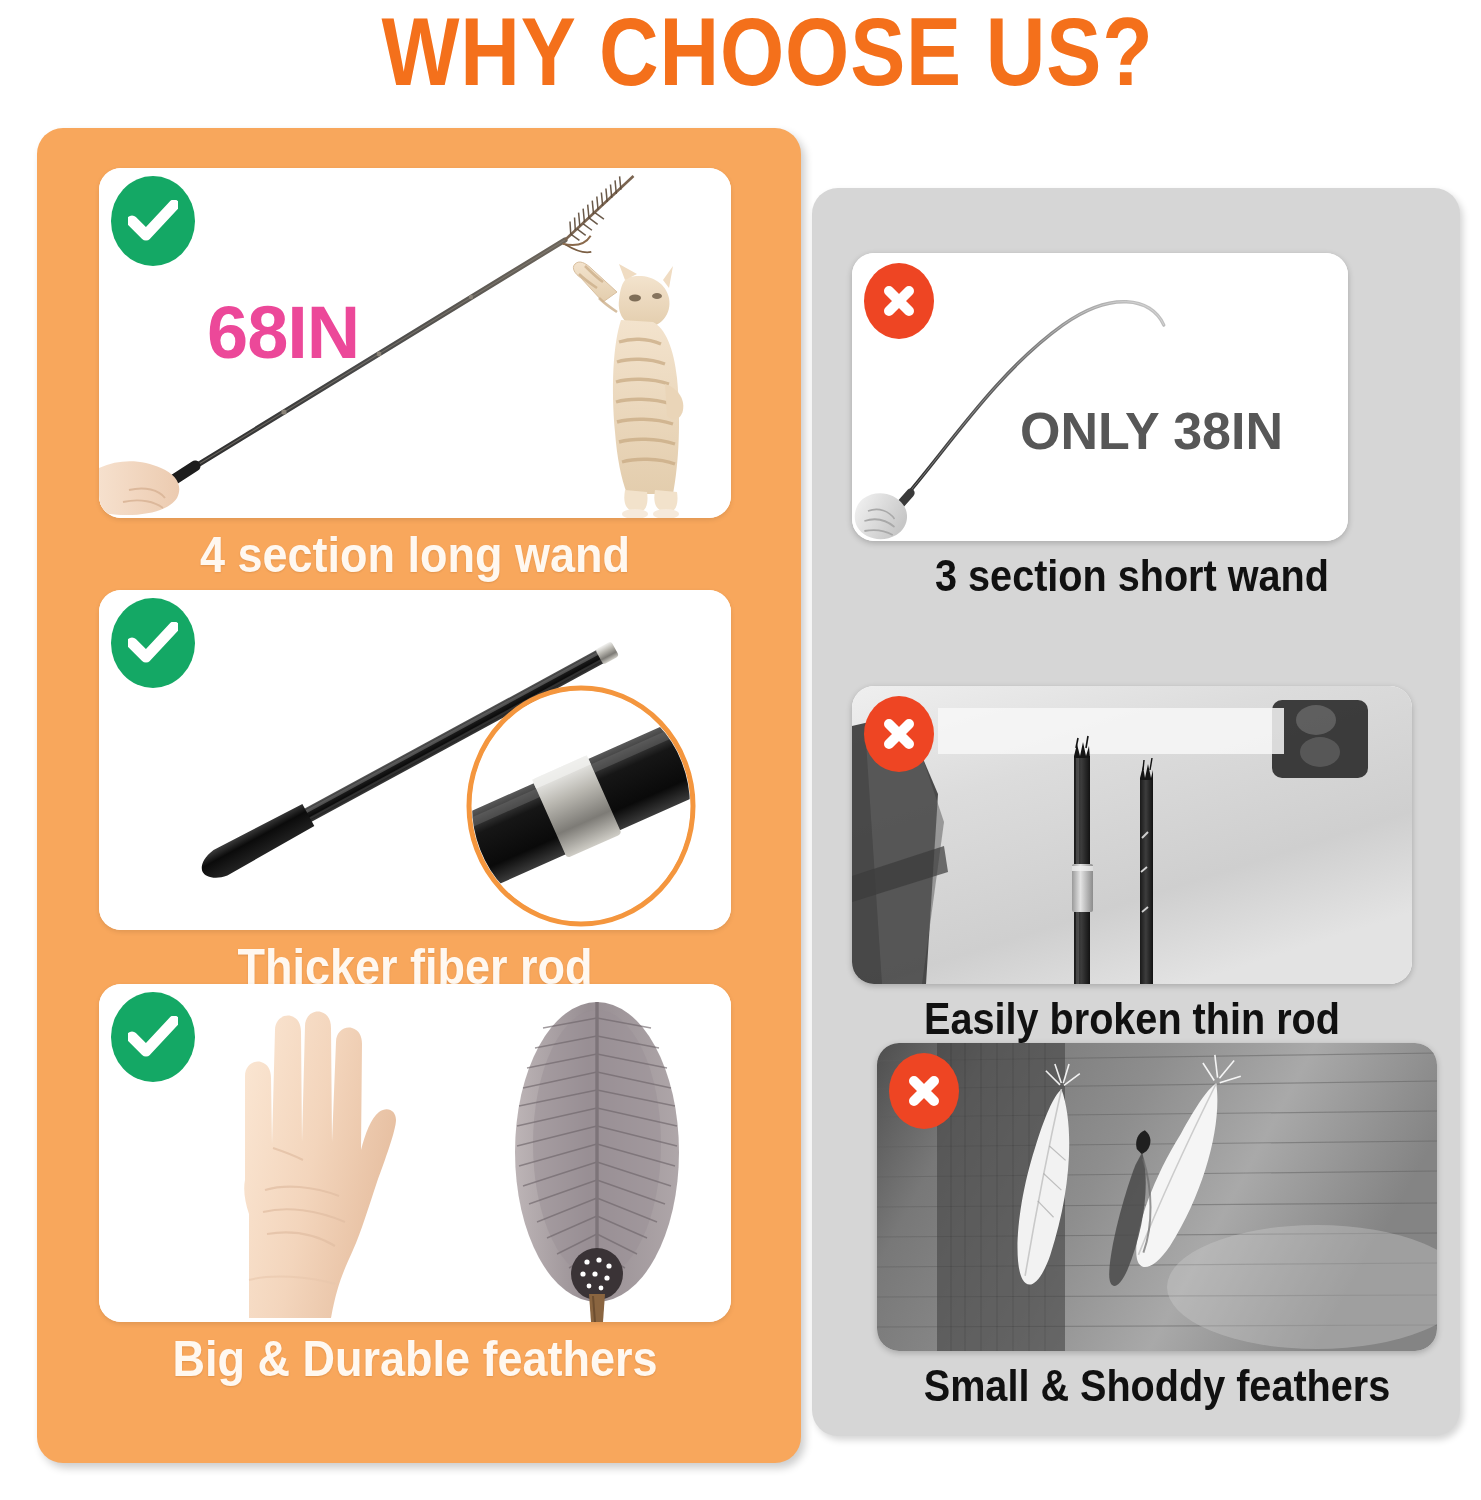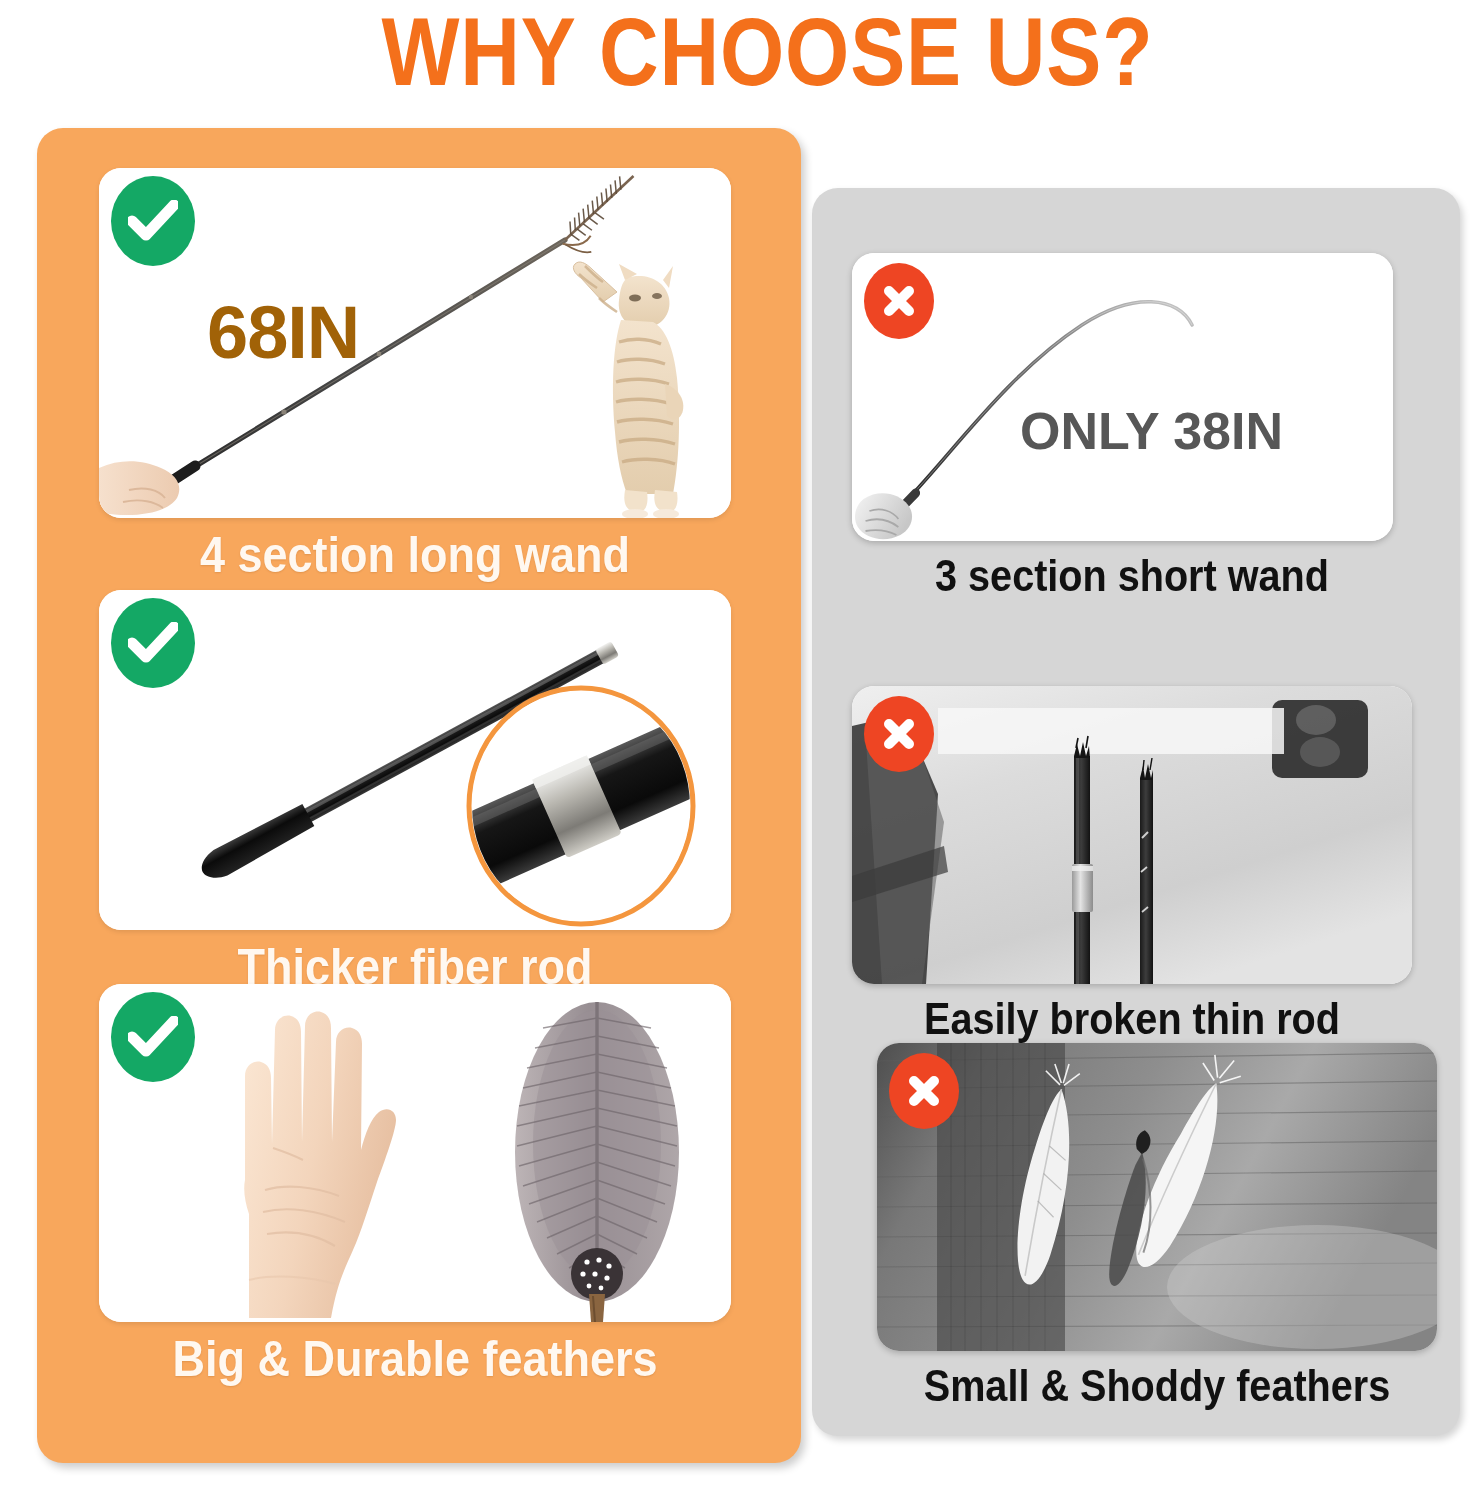--- a/index.html
+++ b/index.html
@@ -109,21 +109,21 @@
     color: #111111;
     font-size: 44px;
   }
 
   
   .len-good {
     position: absolute;
     font-family: "Liberation Sans", sans-serif;
     font-weight: bold;
     font-size: 74px;
-    color: #a16207;
+    color: #ec4899;
     letter-spacing: -1px;
   }
   .len-bad {
     position: absolute;
     font-family: "Liberation Sans", sans-serif;
     font-weight: bold;
     font-size: 52px;
     color: #575757;
     letter-spacing: 0px;
   }
@@ -410,21 +410,21 @@
       <div class="badge badge-ok">
         <svg width="50" height="42" viewBox="0 0 50 42" aria-hidden="true">
           <path d="M4 21 L18 35 L46 5" stroke="#ffffff" stroke-width="11" stroke-linecap="round" stroke-linejoin="round" fill="none"></path>
         </svg>
       </div>
     </div>
     <div class="caption caption-good" style="top:346px;">Big &amp; Durable feathers</div>
   </div>
 
   <div class="row" style="left:825px; top:253px; width:560px; height:360px;">
-    <div class="card card-bad" style="width:541px; height:288px;">
+    <div class="card card-bad" style="width:496px; height:288px;">
       <div class="art">
         <svg viewBox="0 0 560 288" preserveAspectRatio="none">
           <defs>
             <linearGradient id="thinRod" x1="0" y1="1" x2="1" y2="0">
               <stop offset="0" stop-color="#2a2a2a"></stop>
               <stop offset="0.55" stop-color="#6a6a6a"></stop>
               <stop offset="1" stop-color="#c9c9c9"></stop>
             </linearGradient>
             <linearGradient id="handG2" x1="0" y1="0" x2="1" y2="0.5">
               <stop offset="0" stop-color="#f4f4f4"></stop>

